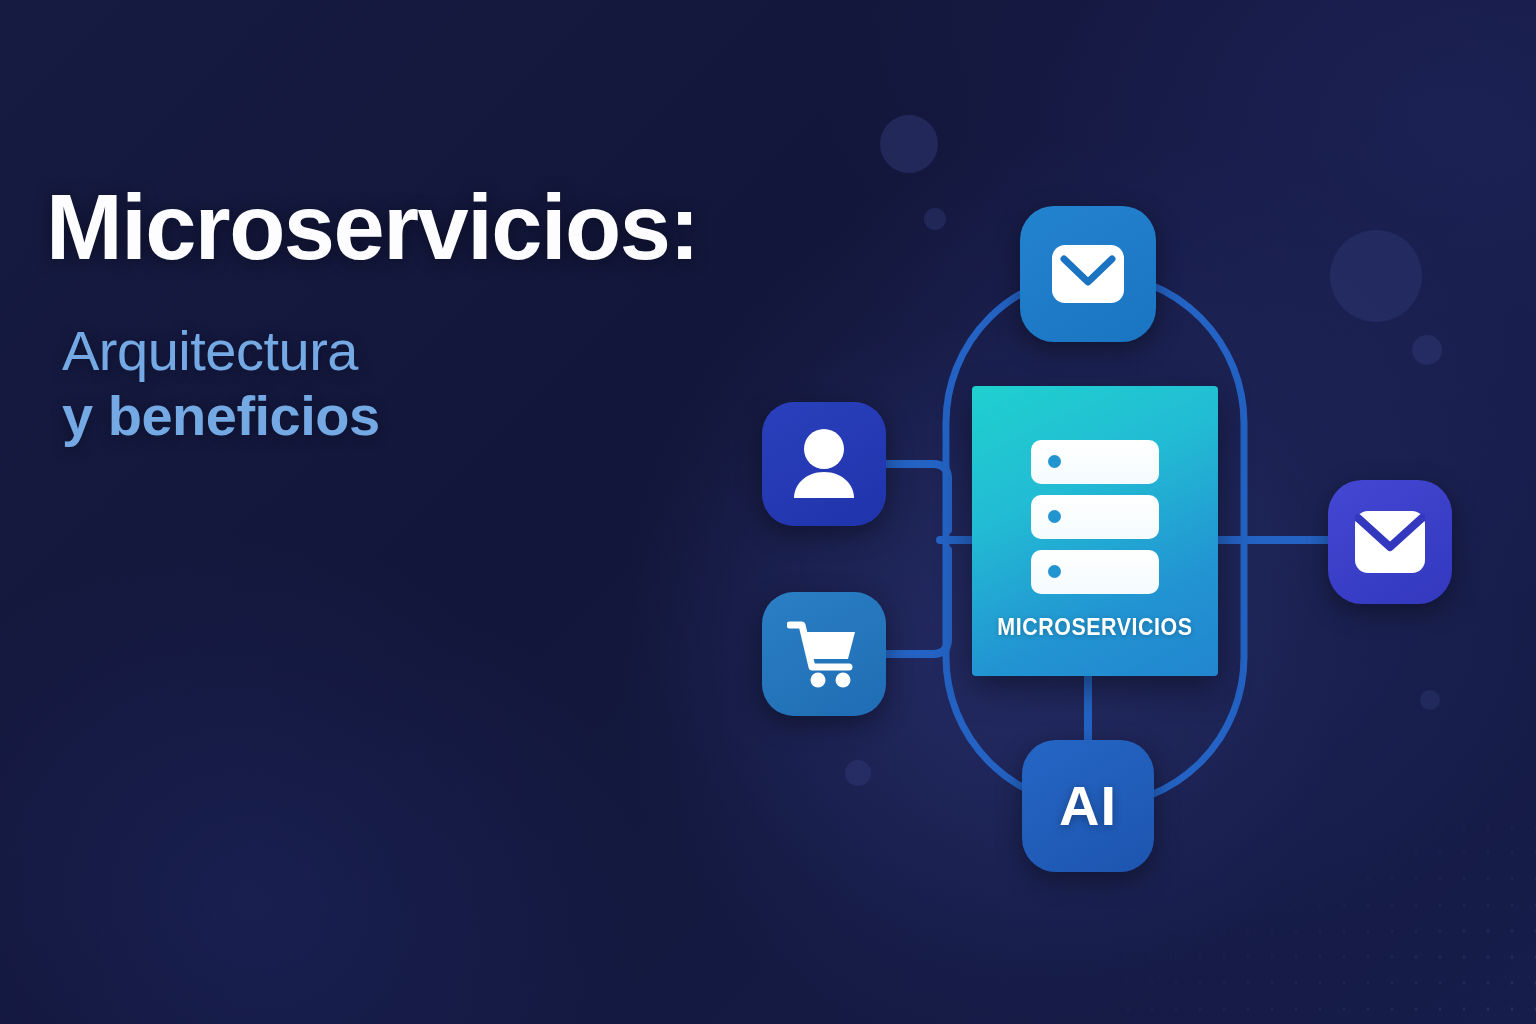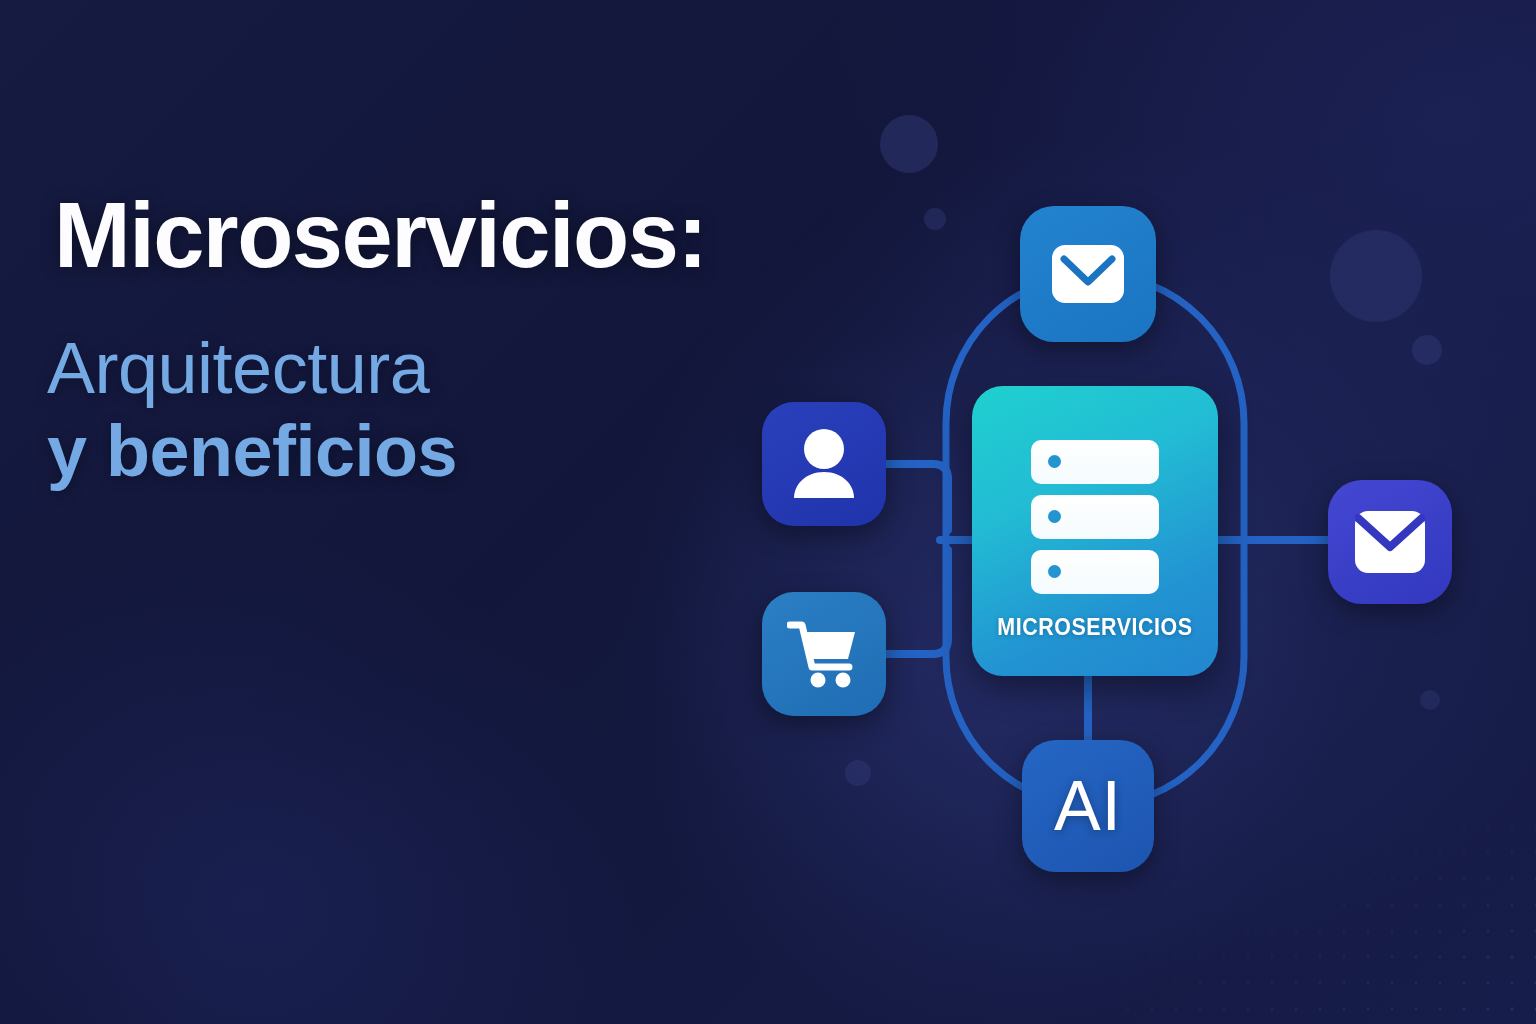--- a/index.html
+++ b/index.html
@@ -21,26 +21,26 @@
     background-image:radial-gradient(rgba(150,165,230,.85) 1.4px, transparent 1.6px);
     background-size:24px 26px;
     -webkit-mask-image:linear-gradient(to top left, rgba(0,0,0,1), rgba(0,0,0,0) 75%);
             mask-image:linear-gradient(to top left, rgba(0,0,0,1), rgba(0,0,0,0) 75%);
   }
 
   
   .text-col{position:absolute;left:46px;top:178px;width:900px;}
   .title{
     color:#fdfdff;font-size:92px;line-height:1.08;font-weight:700;
-    letter-spacing:-1.5px;margin:8px;
+    letter-spacing:-1.5px;margin:0;
     text-shadow:0 2px 18px rgba(0,0,0,.45);
   }
   .title .l2{display:block;}
   .subtitle{
-    margin:42px 0 0 1px;color:#74a9e4;font-size:72px;line-height:1.15;
+    margin:42px 0 0 16px;color:#74a9e4;font-size:56px;line-height:1.15;
     font-weight:400;letter-spacing:-.5px;
     text-shadow:0 2px 14px rgba(0,0,0,.35);
   }
   .subtitle .l2{display:block;font-weight:bold;}
 
   
   .diagram{position:absolute;left:700px;top:150px;width:800px;height:800px;}
   .diagram svg.wires{position:absolute;inset:0;width:800px;height:800px;}
 
   .node{
@@ -58,27 +58,27 @@
   
   #n-cart{left:62px;top:442px;width:124px;height:124px;border-radius:32px;
     background:linear-gradient(150deg,#2b7fc4 0%,#1f6db4 100%);}
   
   #n-email-right{left:628px;top:330px;width:124px;height:124px;border-radius:34px;
     background:linear-gradient(150deg,#4347d2 0%,#3338bf 100%);}
   
   #n-ai{left:322px;top:590px;width:132px;height:132px;border-radius:34px;
     background:linear-gradient(150deg,#2566c4 0%,#1d55b0 100%);}
   #n-ai .ai-label{
-    color:#fff;font-size:70px;font-weight:400;letter-spacing:1px;line-height:1;
+    color:#fff;font-size:56px;font-weight:700;letter-spacing:1px;line-height:1;
     text-shadow:0 2px 10px rgba(0,0,0,.3);
   }
 
   
   #n-core{
-    left:272px;top:236px;width:246px;height:290px;border-radius:31px;
+    left:272px;top:236px;width:246px;height:290px;border-radius:4px;
     background:linear-gradient(155deg,#1fd0cf 0%,#22bcd4 35%,#2294d2 72%,#2286cf 100%);
     box-shadow:0 12px 34px rgba(0,0,0,.42);
     flex-direction:column;
   }
   .stackwrap{margin-top:18px;display:flex;flex-direction:column;gap:11px;}
   .bar{
     width:128px;height:44px;border-radius:10px;
     background:linear-gradient(180deg,#ffffff 0%,#f4fbfe 100%);
     display:flex;align-items:center;
   }

